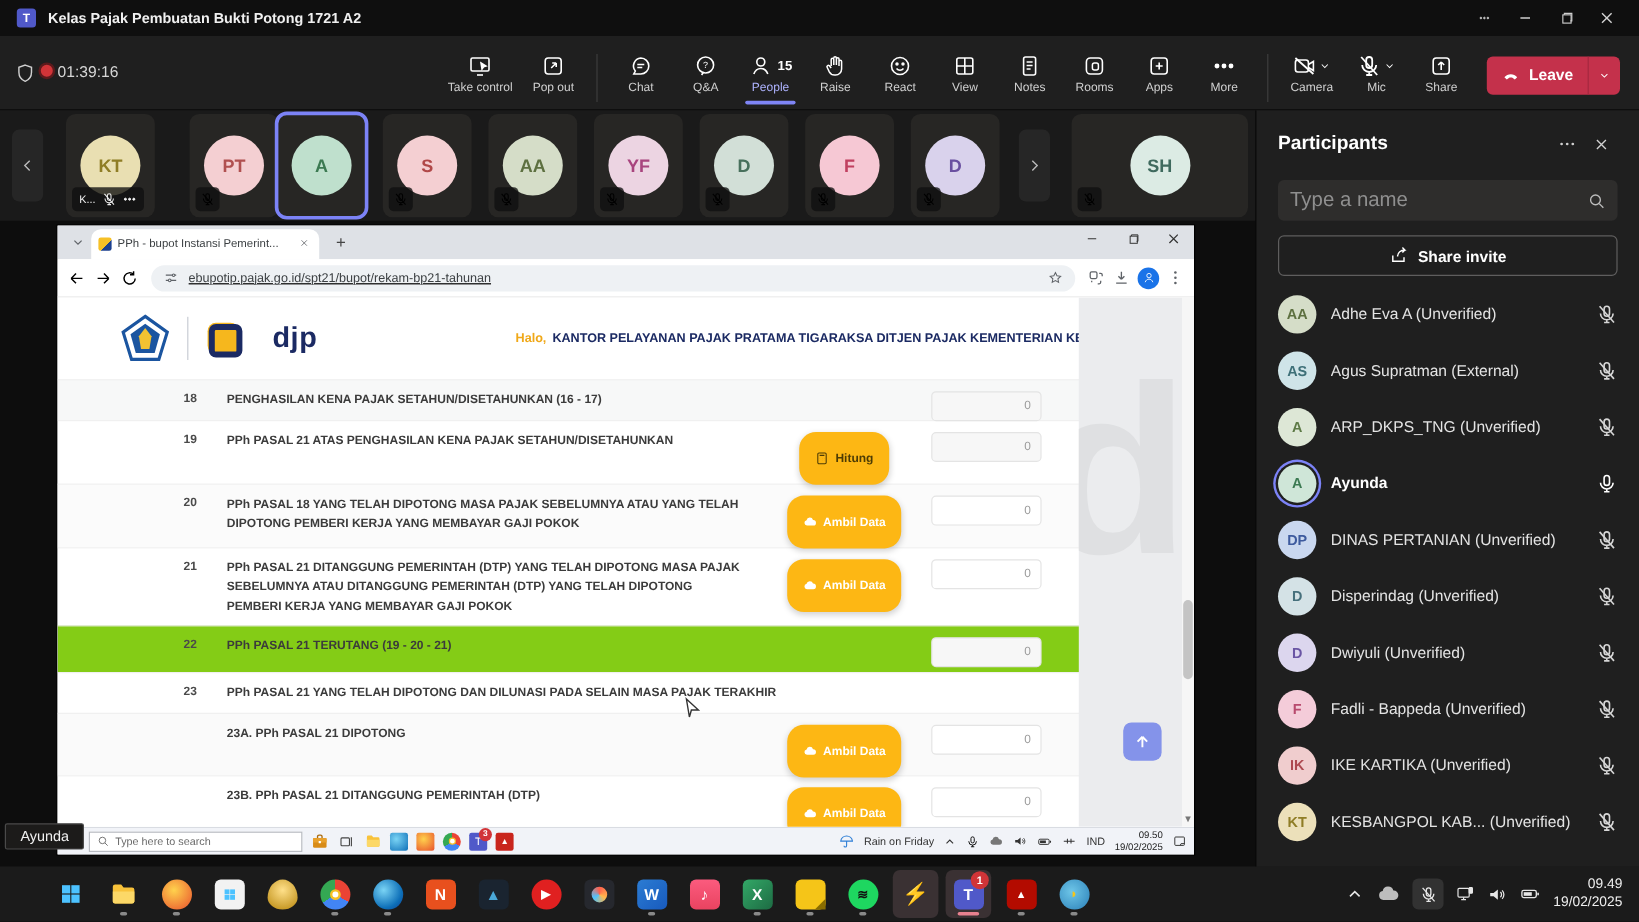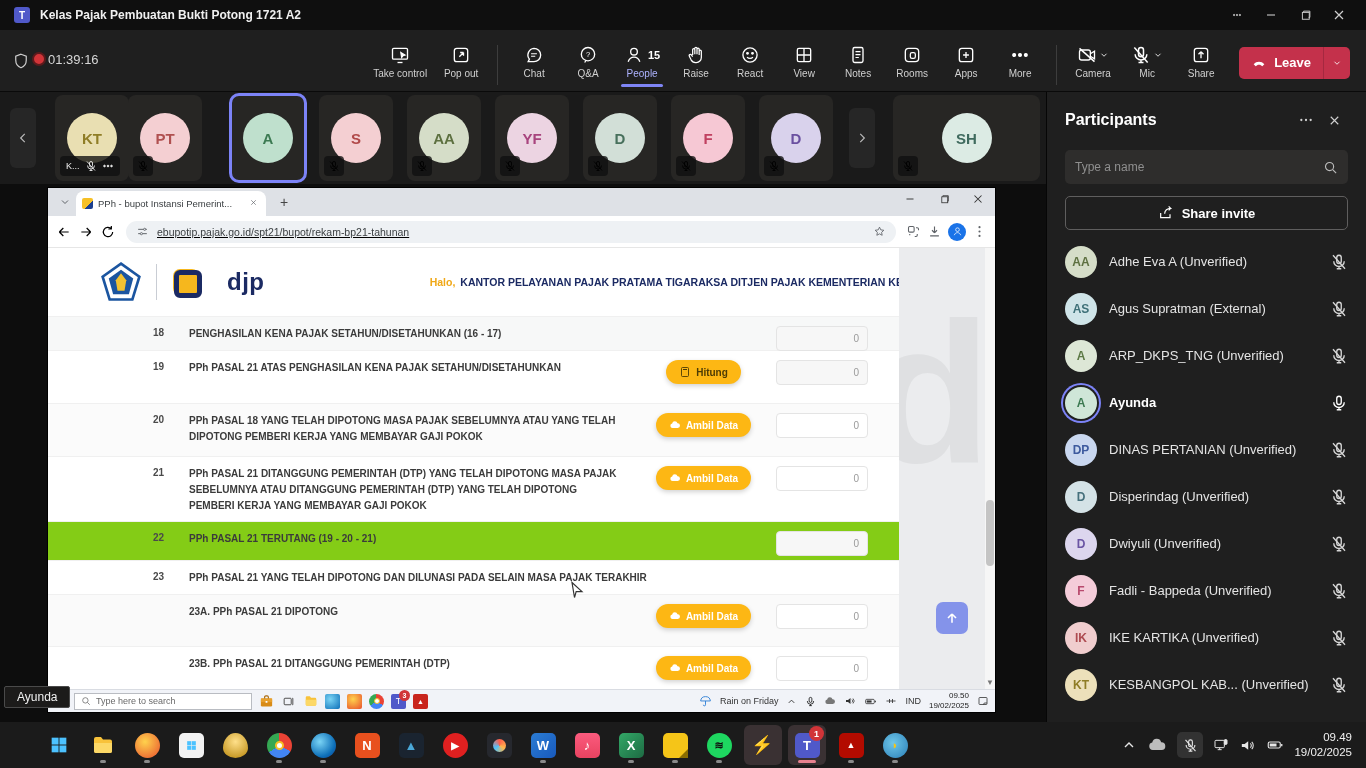--- a/index.html
+++ b/index.html
@@ -84,21 +84,21 @@
   .usericon { width:24px; height:24px; border-radius:5px; background:#fdeec3; display:flex; align-items:center; justify-content:center; margin-left:8px; }
 
   .frows { position:absolute; top:68px; left:0; right:0; bottom:0; }
   .frow { display:flex; align-items:flex-start; padding:9px 127px 0 105px; border-top:1px solid #f0f0f0; }
   .fno { width:36px; font-size:10px; color:#4a4a4a; font-weight:bold; padding-top:1px; }
   .flbl { width:442px; font-size:10px; font-weight:bold; color:#3b3b3b; line-height:1.6; padding-right:10px; }
   .fact { flex:1; display:flex; justify-content:center; align-items:flex-start; }
   .fval { width:92px; }
   .fval input { width:92px; height:25px; border:1px solid #e4e4e4; border-radius:4px; background:#fff; text-align:right; padding:0 8px; font-size:10px; color:#9a9a9a; font-family:"Liberation Sans",sans-serif; }
   .fval input.dis { background:#f7f7f7; }
-  .ybtn { display:flex; align-items:center; gap:5px; background:#fdb714; border:none; border-radius:14px; padding:6px 13px; font-size:10px; font-weight:bold; color:#fff; box-shadow:0 2px 5px rgba(0,0,0,.18); cursor:pointer; font-family:"Liberation Sans",sans-serif; white-space:nowrap;text-align:right; }
+  .ybtn { display:flex; align-items:center; gap:5px; background:#fdb714; border:none; border-radius:14px; padding:16px 13px; font-size:10px; font-weight:bold; color:#fff; box-shadow:0 2px 5px rgba(0,0,0,.18); cursor:pointer; font-family:"Liberation Sans",sans-serif; white-space:nowrap;text-align:right; }
   .ybtn.calc { color:#4d3c05; }
   .bico { width:12px; height:12px; }
 
   .watermark { position:absolute; top:0; right:10px; width:86px; height:100%; background:#ebecee; overflow:hidden; }
   .watermark span { position:absolute; top:30px; left:-30px; font-size:200px; font-weight:bold; color:#dfe0e2; }
   .pgscroll { position:absolute; top:0; right:0; width:10px; height:100%; background:#f6f6f6; }
   .pgthumb { position:absolute; top:252px; right:1px; width:8px; height:66px; background:#c4c4c4; border-radius:4px; }
   .pgarrow { position:absolute; bottom:2px; right:1px; font-size:8px; color:#777; }
   .totop { position:absolute; right:27px; bottom:55px; width:32px; height:32px; border:none; border-radius:7px; background:#8493ea; display:flex; align-items:center; justify-content:center; cursor:pointer; }
   .cursor { position:absolute; left:519px; top:332px; }
@@ -108,21 +108,21 @@
   .wt-search { width:178px; height:17px; background:#fff; border:1px solid #b9bcc2; display:flex; align-items:center; gap:5px; padding:0 6px; font-size:9px; color:#6a6a6a; }
   .wt-ic { width:15px; height:15px; border-radius:2px; display:flex; align-items:center; justify-content:center; font-size:9px; flex:none; }
   .wt-right { margin-left:auto; display:flex; align-items:center; gap:8px; font-size:9px; color:#333; }
   .wt-clock { text-align:right; font-size:8px; line-height:1.25; color:#222; }
 
   
   .p-head { display:flex; align-items:center; margin-bottom:16px; }
   .p-title { font-size:16px; font-weight:bold; color:#fff; flex:1; }
   .p-hbtn { width:28px; height:28px; display:flex; align-items:center; justify-content:center; cursor:pointer; }
   .p-search { height:34px; background:#2e2d2c; border-radius:5px; display:flex; align-items:center; padding:0 10px; margin-bottom:12px; }
-  .p-search input { flex:1; background:transparent; border:none; outline:none; color:#ec4899; font-size:12px; font-family:"Liberation Sans",sans-serif; }
+  .p-search input { flex:1; background:transparent; border:none; outline:none; color:#ec4899; font-size:17px; font-family:"Liberation Sans",sans-serif; }
   .p-search input::placeholder { color:#8f8f8f; }
   .p-invite { height:34px; border:1px solid #5f5e5e; border-radius:5px; background:transparent; width:100%; color:#fff; font-size:13px; font-weight:bold; display:flex; align-items:center; justify-content:center; gap:8px; cursor:pointer; font-family:"Liberation Sans",sans-serif; margin-bottom:8px; }
   .p-row { height:47px; display:flex; align-items:center; gap:12px; cursor:pointer; }
   .p-av { width:32px; height:32px; border-radius:50%; display:flex; align-items:center; justify-content:center; font-size:12px; font-weight:bold; flex:none; }
   .p-av.ring { box-shadow:0 0 0 2px #1f1f1f, 0 0 0 4px #7c83f7; }
   .p-name { flex:1; font-size:13px; color:#e4e4e4; white-space:nowrap; overflow:hidden; }
   .p-name.bold { font-weight:bold; color:#fff; }
   .p-mic { width:18px; height:18px; flex:none; }
 
   
@@ -517,21 +517,21 @@
           <span class="ctlrow">
             <span>K...</span>
             <svg class="smic">
                 <use href="#i-micoff"></use>
               </svg>
             <svg class="smic">
                 <use href="#i-dots"></use>
               </svg>
           </span>
         </div>
-        <div class="tile" style="left:128px">
+        <div class="tile" style="left:158px">
           <span class="avatar" style="background-color: rgb(244, 207, 210); color: rgb(176, 80, 80);">PT</span>
           <span class="micbadge">
               <svg class="smic">
                 <use href="#i-micoff"></use>
               </svg>
             </span>
         </div>
         <div class="tile active" style="left:231px">
           <span class="avatar" style="background-color: rgb(191, 224, 205); color: rgb(60, 122, 82);">A</span>
         </div>

